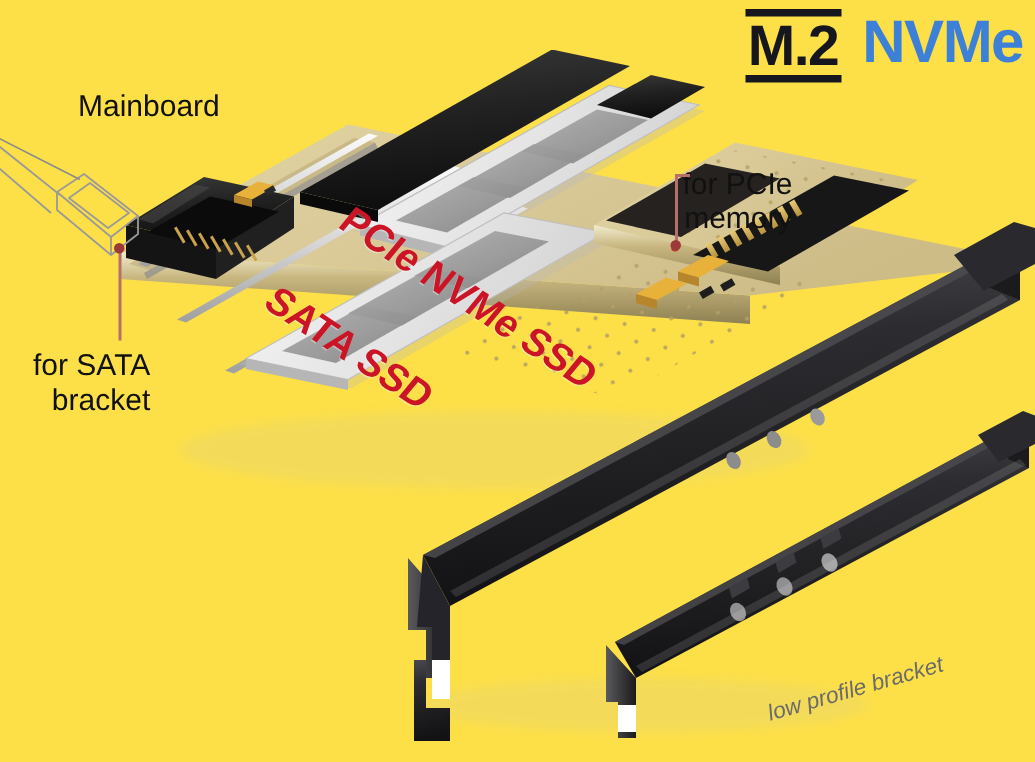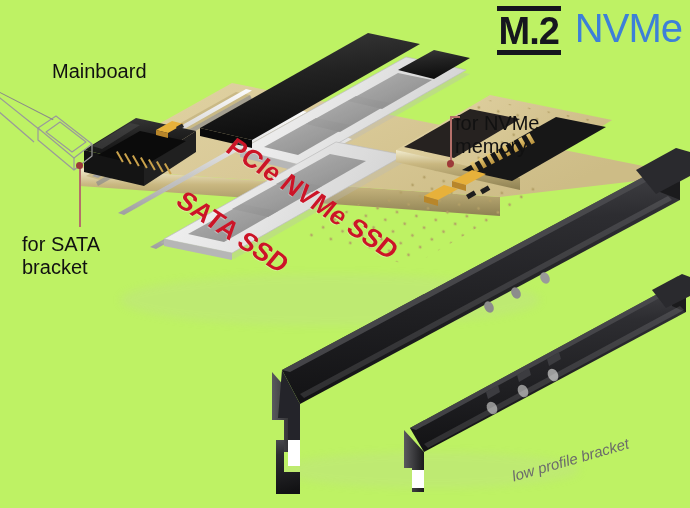--- a/index.html
+++ b/index.html
@@ -4,41 +4,41 @@
 <title>M.2 NVMe PCIe Card Product Image</title>
 <style>
   html,body{margin:0;padding:0;}
   body{
     width:690px;height:508px;
     background:#ffffff;
     font-family:"Liberation Sans", sans-serif;
     overflow:hidden;
     position:relative;
   }
-  #stage{position:absolute;left:0;top:0;width:690px;height:508px;overflow:hidden;background:#bef264;}
+  #stage{position:absolute;left:0;top:0;width:690px;height:508px;overflow:hidden;background:#fde047;}
 
   
   .logo-wrap{position:absolute;right:8px;top:2px;display:flex;align-items:flex-start;}
   .m2box{position:relative;padding:4px 2px 3px 2px;}
   .m2box .rule{height:5px;background:#16161e;width:100%;}
   .m2box .rule.top{margin-bottom:1px;}
   .m2box .rule.bot{margin-top:0px;}
   .m2txt{
     font-family:"Liberation Sans", sans-serif;
     font-weight:bold;font-size:38px;line-height:38px;
     color:#16161e;letter-spacing:-1px;padding:0 2px;
   }
   .nvmetxt{
     font-family:"Liberation Sans", sans-serif;
-    font-weight:normal;font-size:40px;line-height:44px;
+    font-weight:bold;font-size:40px;line-height:44px;
     color:#3d80d8;letter-spacing:-1px;margin-left:12px;margin-top:4px;
   }
 
   
-  .lbl{position:absolute;color:#111;font-size:20px;line-height:23px;white-space:pre-line;}
+  .lbl{position:absolute;color:#111;font-size:20px;line-height:23px;white-space:pre-line;text-align:right;}
   #lbl-mainboard{left:52px;top:60px;font-size:20px;}
   #lbl-sata{left:22px;top:233px;}
   #lbl-pcie{left:455px;top:112px;}
 
   
   .leader{position:absolute;background:#b5706a;}
   #leader-sata{left:79px;top:167px;width:1.6px;height:60px;}
   #leader-sata .head{position:absolute;left:-3px;top:-5px;width:7px;height:7px;border-radius:50%;background:#9c3a3a;}
   #leader-pcie-v{left:450px;top:116px;width:1.6px;height:48px;}
   #leader-pcie-h{left:450px;top:116px;width:10px;height:1.6px;}
@@ -329,21 +329,21 @@
 
   <div class="lbl" id="lbl-mainboard">Mainboard</div>
   <div id="mainboard-line"></div>
 
   <div class="lbl" id="lbl-sata">for SATA
 bracket</div>
   <div class="leader" id="leader-sata">
     <span class="head"></span>
   </div>
 
-  <div class="lbl" id="lbl-pcie">for NVMe
+  <div class="lbl" id="lbl-pcie">for PCIe
 memory</div>
   <div class="leader" id="leader-pcie-h"></div>
   <div class="leader" id="leader-pcie-v">
     <span class="head"></span>
   </div>
 
   <div id="lab-lowprofile">low profile bracket</div>
 
 </div>
 

